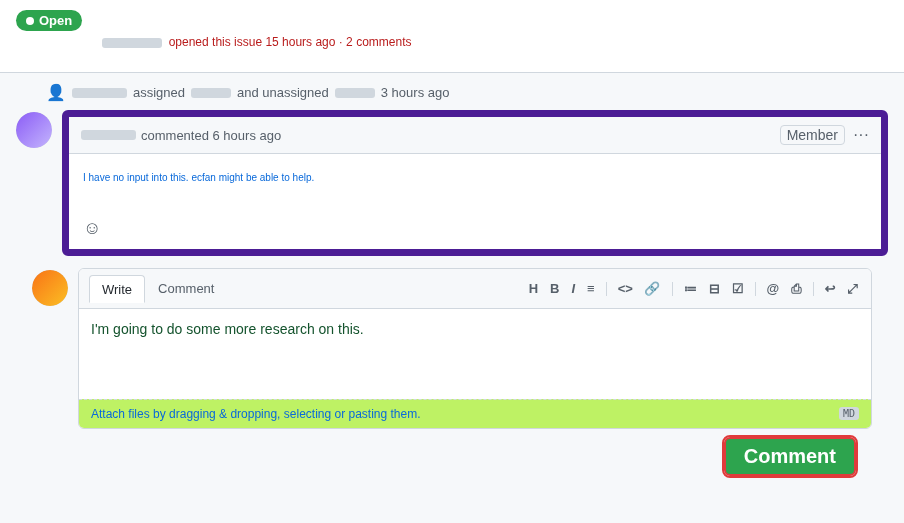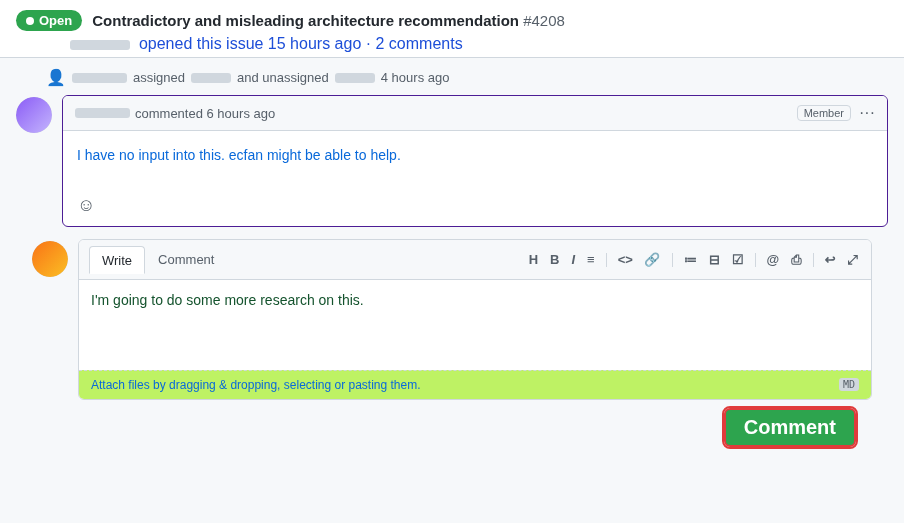--- a/index.html
+++ b/index.html
@@ -9,21 +9,21 @@
       color: #24292f;
       background: #f6f8fa;
       width: 904px;
       min-height: 523px;
       overflow: hidden;
     }
 
     
     .issue-header {
       background: #fff;
-      padding: 10px 16px 4px 16px;
+      padding: 10px 16px 23px 16px;
       border-bottom: 1px solid #d0d7de;
     }
     .issue-title-row {
       display: flex;
       align-items: center;
       gap: 10px;
       margin-bottom: 4px;
     }
     .open-badge {
       background: #2da44e;
@@ -46,23 +46,23 @@
     .issue-title {
       font-size: 15px;
       font-weight: 600;
       color: #24292f;
     }
     .issue-number {
       color: #57606a;
       font-weight: 400;
     }
     .issue-meta {
-      font-size: 16px;
-      color: #1d4ed8;
-      margin-left: 54px;
+      font-size: 12px;
+      color: #b91c1c;
+      margin-left: 86px;
     }
     .issue-meta .blurred {
       display: inline-block;
       width: 60px;
       height: 10px;
       background: #d0d7de;
       border-radius: 3px;
       vertical-align: middle;
     }
 
@@ -119,21 +119,21 @@
       overflow: hidden;
       display: flex; align-items: center; justify-content: center;
     }
     .avatar-img {
       width: 36px; height: 36px;
       background: linear-gradient(135deg, #8b5cf6 0%, #c4b5fd 100%);
       border-radius: 50%;
     }
     .comment-box {
       flex: 1;
-      border: 1px solid #4c1d95;
+      border: 7px solid #4c1d95;
       border-radius: 6px;
       background: #fff;
       overflow: hidden;
     }
     .comment-header {
       display: flex;
       align-items: center;
       justify-content: space-between;
       padding: 8px 12px;
       background: #f6f8fa;
@@ -148,37 +148,37 @@
     }
     .comment-header-right {
       display: flex;
       align-items: center;
       gap: 8px;
     }
     .member-badge {
       border: 1px solid #d0d7de;
       border-radius: 4px;
       padding: 1px 6px;
-      font-size: 11px;
+      font-size: 14px;
       color: #57606a;
     }
     .three-dots {
       color: #57606a;
       font-size: 16px;
       cursor: pointer;
     }
     .comment-body {
       padding: 14px 14px 10px 14px;
       font-size: 14px;
       color: #24292f;
       min-height: 60px;
     }
     .comment-text-content {
       color: #0969da;
-      font-size: 14px;
+      font-size: 10px;
       line-height: 1.5;
     }
     .emoji-row {
       padding: 4px 14px 10px 14px;
       font-size: 18px;
       color: #57606a;
     }
 
     
     .write-area-outer {
@@ -299,41 +299,37 @@
   </style>
 </head>
 <body>
 
 <div class="issue-header">
   <div class="issue-title-row">
     <span class="open-badge">
       <span class="open-badge-dot"></span>
       <span>Open</span>
     </span>
-    <span class="issue-title">
-      <span>Contradictory and misleading architecture recommendation</span>
-      <span class="issue-number">#4208</span>
-    </span>
   </div>
   <div class="issue-meta">
     <span class="blurred"></span>
     &nbsp;<span>opened this issue 15 hours ago · 2 comments</span>
   </div>
 </div>
 
 <div class="activity-area">
 
   <div class="assign-row">
     <span class="person-icon">👤</span>
     <span class="blurred"></span>
     <span>assigned</span>
     <span class="blurred-sm"></span>
     <span>and unassigned</span>
     <span class="blurred-sm"></span>
-    <span>4 hours ago</span>
+    <span>3 hours ago</span>
   </div>
 
   <div class="comment-outer">
     <div class="avatar">
       <div class="avatar-img"></div>
     </div>
     <div class="comment-box">
       <div class="comment-header">
         <div class="comment-header-left">
           <span class="blurred-name"></span>

